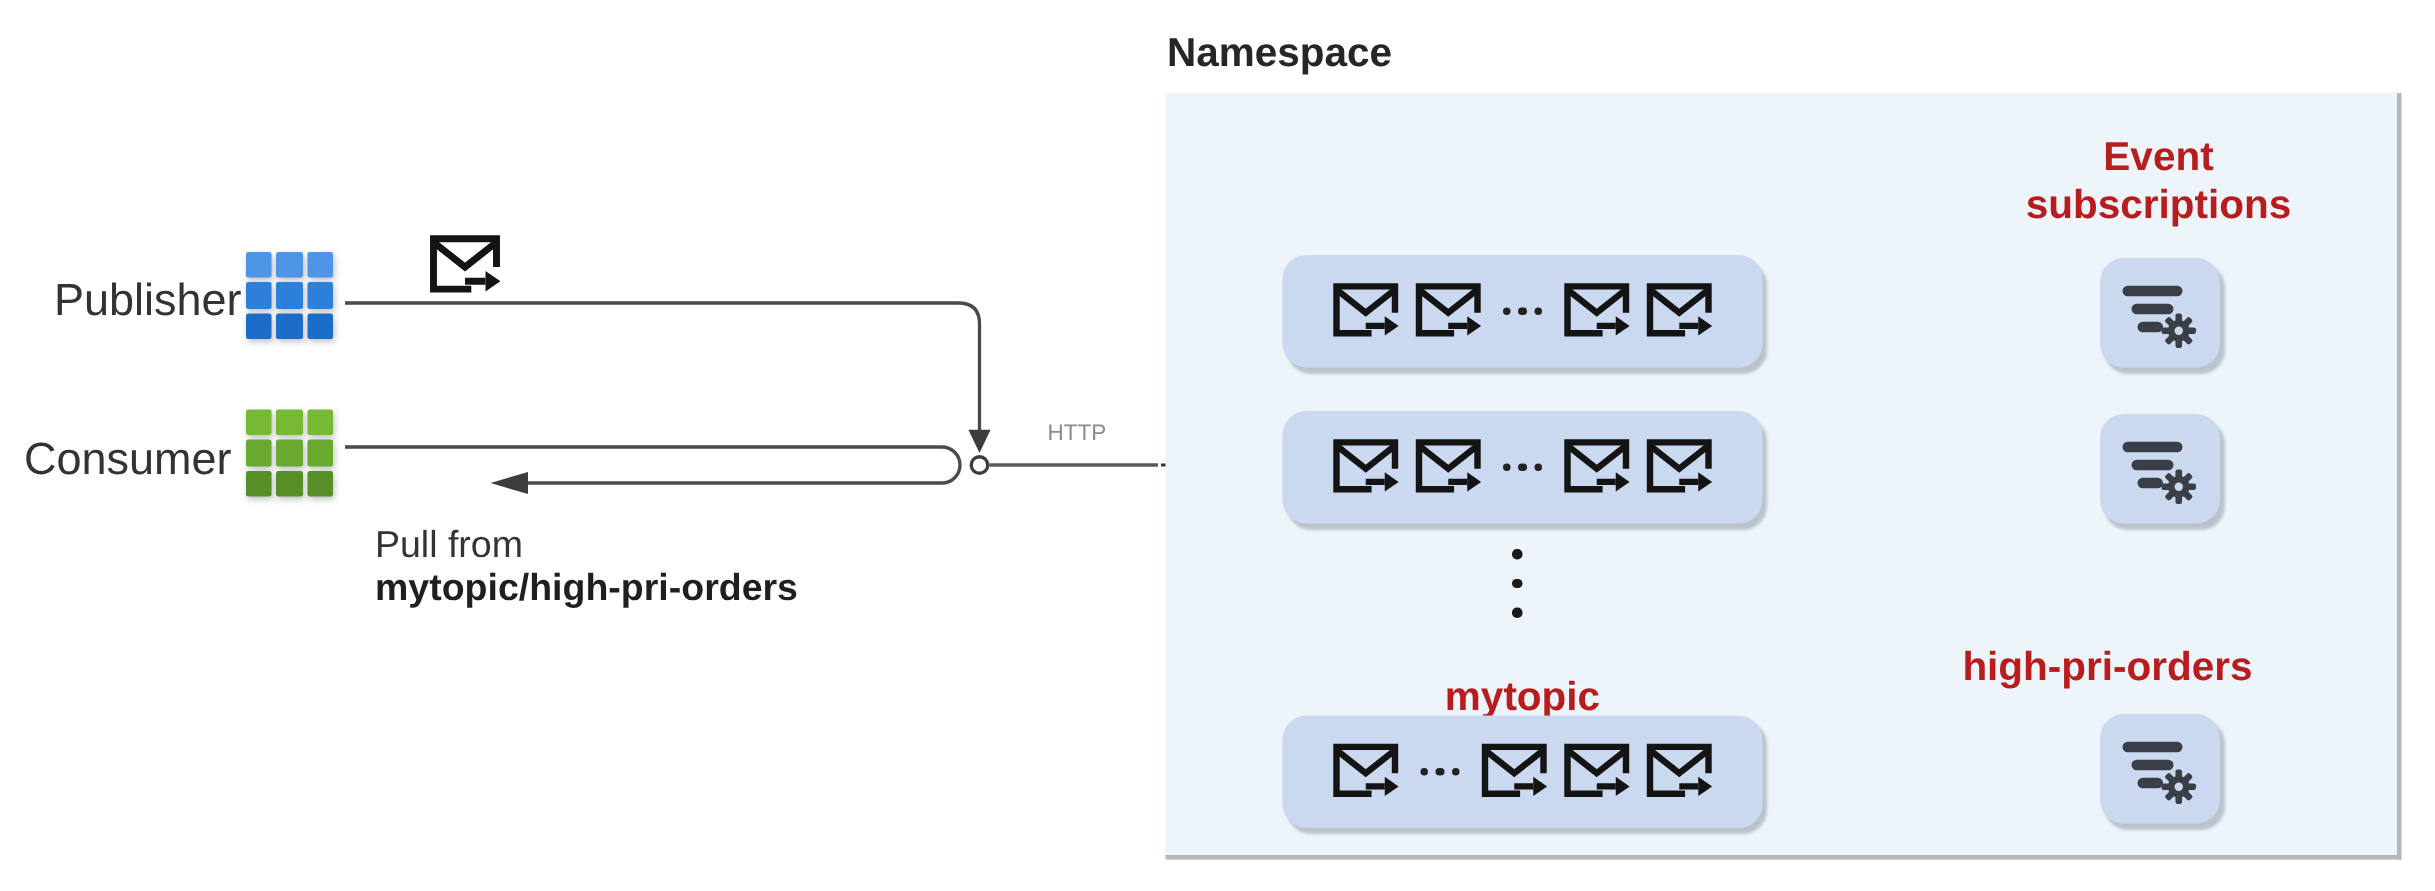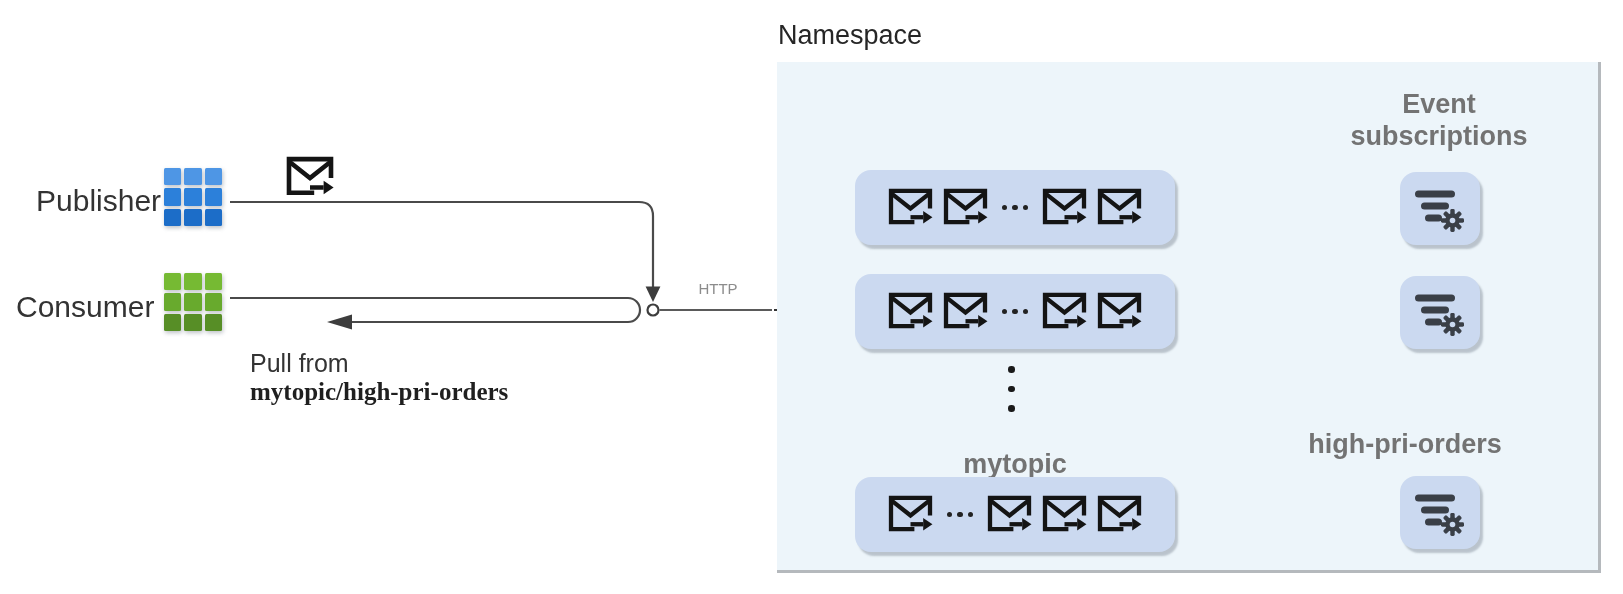--- a/index.html
+++ b/index.html
@@ -26,22 +26,22 @@
   .grid-icon.green i:nth-child(-n+3){background:var(--con_row1);}
   .grid-icon.green i:nth-child(n+4):nth-child(-n+6){background:var(--con_row2);}
   .grid-icon.green i:nth-child(n+7){background:var(--con_row3);}
 
   .pull-line1{font-size:25px;color:var(--label_text);white-space:nowrap;text-align:right;}
   .pull-line2{font-size:25px;font-weight:bold;color:#1f1f1f;white-space:nowrap;}
   .http-label{font-size:15px;color:var(--http_text);width:70px;text-align:center;}
 
   .namespace-box{left:777px;top:62px;width:824px;height:511px;background:var(--namespace_bg);
     border-right:3px solid var(--box_border);border-bottom:3px solid var(--box_border);}
-  .namespace-title{left:778px;top:20px;font-size:27px;font-weight:normal;color:var(--heading_text);white-space:nowrap;}
-  .heading{font-size:27px;font-weight:bold;color:#737373;text-align:center;line-height:32px;}
+  .namespace-title{left:778px;top:20px;font-size:27px;font-weight:bold;color:var(--heading_text);white-space:nowrap;}
+  .heading{font-size:27px;font-weight:bold;color:#b91c1c;text-align:center;line-height:32px;}
 
   .topic-row{left:855px;width:320px;height:75px;background:var(--tile_bg);border-radius:16px;
     box-shadow:3px 4px 2px rgba(125,135,148,.45);display:flex;align-items:center;justify-content:center;gap:10px;}
   .hdots{display:inline-flex;gap:5px;align-items:center;margin:0 4px;}
   .hdots i{width:5.5px;height:5.5px;border-radius:50%;background:#222;}
   .vdots{display:flex;flex-direction:column;gap:13px;align-items:center;}
   .vdots i{width:6.5px;height:6.5px;border-radius:50%;background:#1a1a1a;}
 
   .sub-icon-box{left:1400px;width:80px;height:73px;background:var(--tile_bg);border-radius:16px;
     box-shadow:3px 4px 2px rgba(125,135,148,.45);display:flex;align-items:center;justify-content:center;}
@@ -124,21 +124,21 @@
       <i></i>
       <i></i>
       <i></i>
       <i></i>
       <i></i>
       <i></i>
       <i></i>
   </div>
 
   <div class="abs pull-line1" style="left:250px;top:349px;">Pull from</div>
-  <div class="abs pull-line2" style="left:250px;top:378px;font-family:Liberation Serif, serif;">mytopic/high-pri-orders</div>
+  <div class="abs pull-line2" style="left:250px;top:378px;">mytopic/high-pri-orders</div>
 
   <div class="abs http-label" style="left:683px;top:280px;">HTTP</div>
 
   <div class="abs namespace-title">Namespace</div>
   <div class="abs namespace-box"></div>
 
 
   <div class="abs topic-row" style="top:170px;">
       <svg width="45" height="39" viewBox="0 0 46 40">
         <use href="#envelope-icon-sym"></use>

